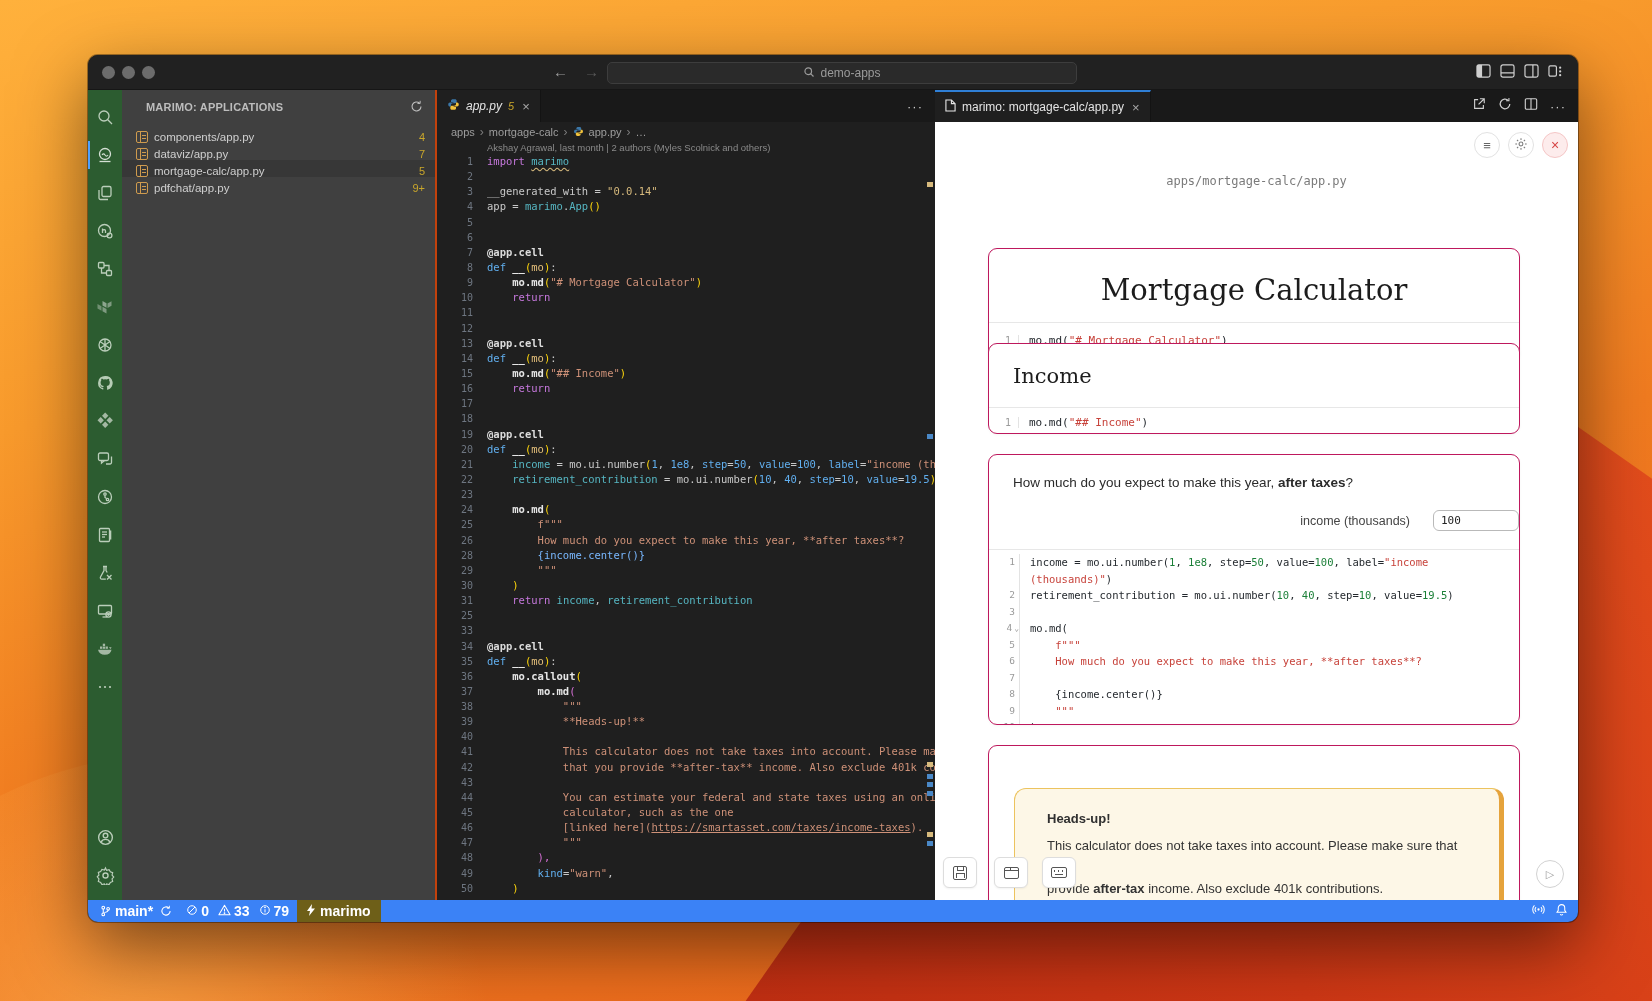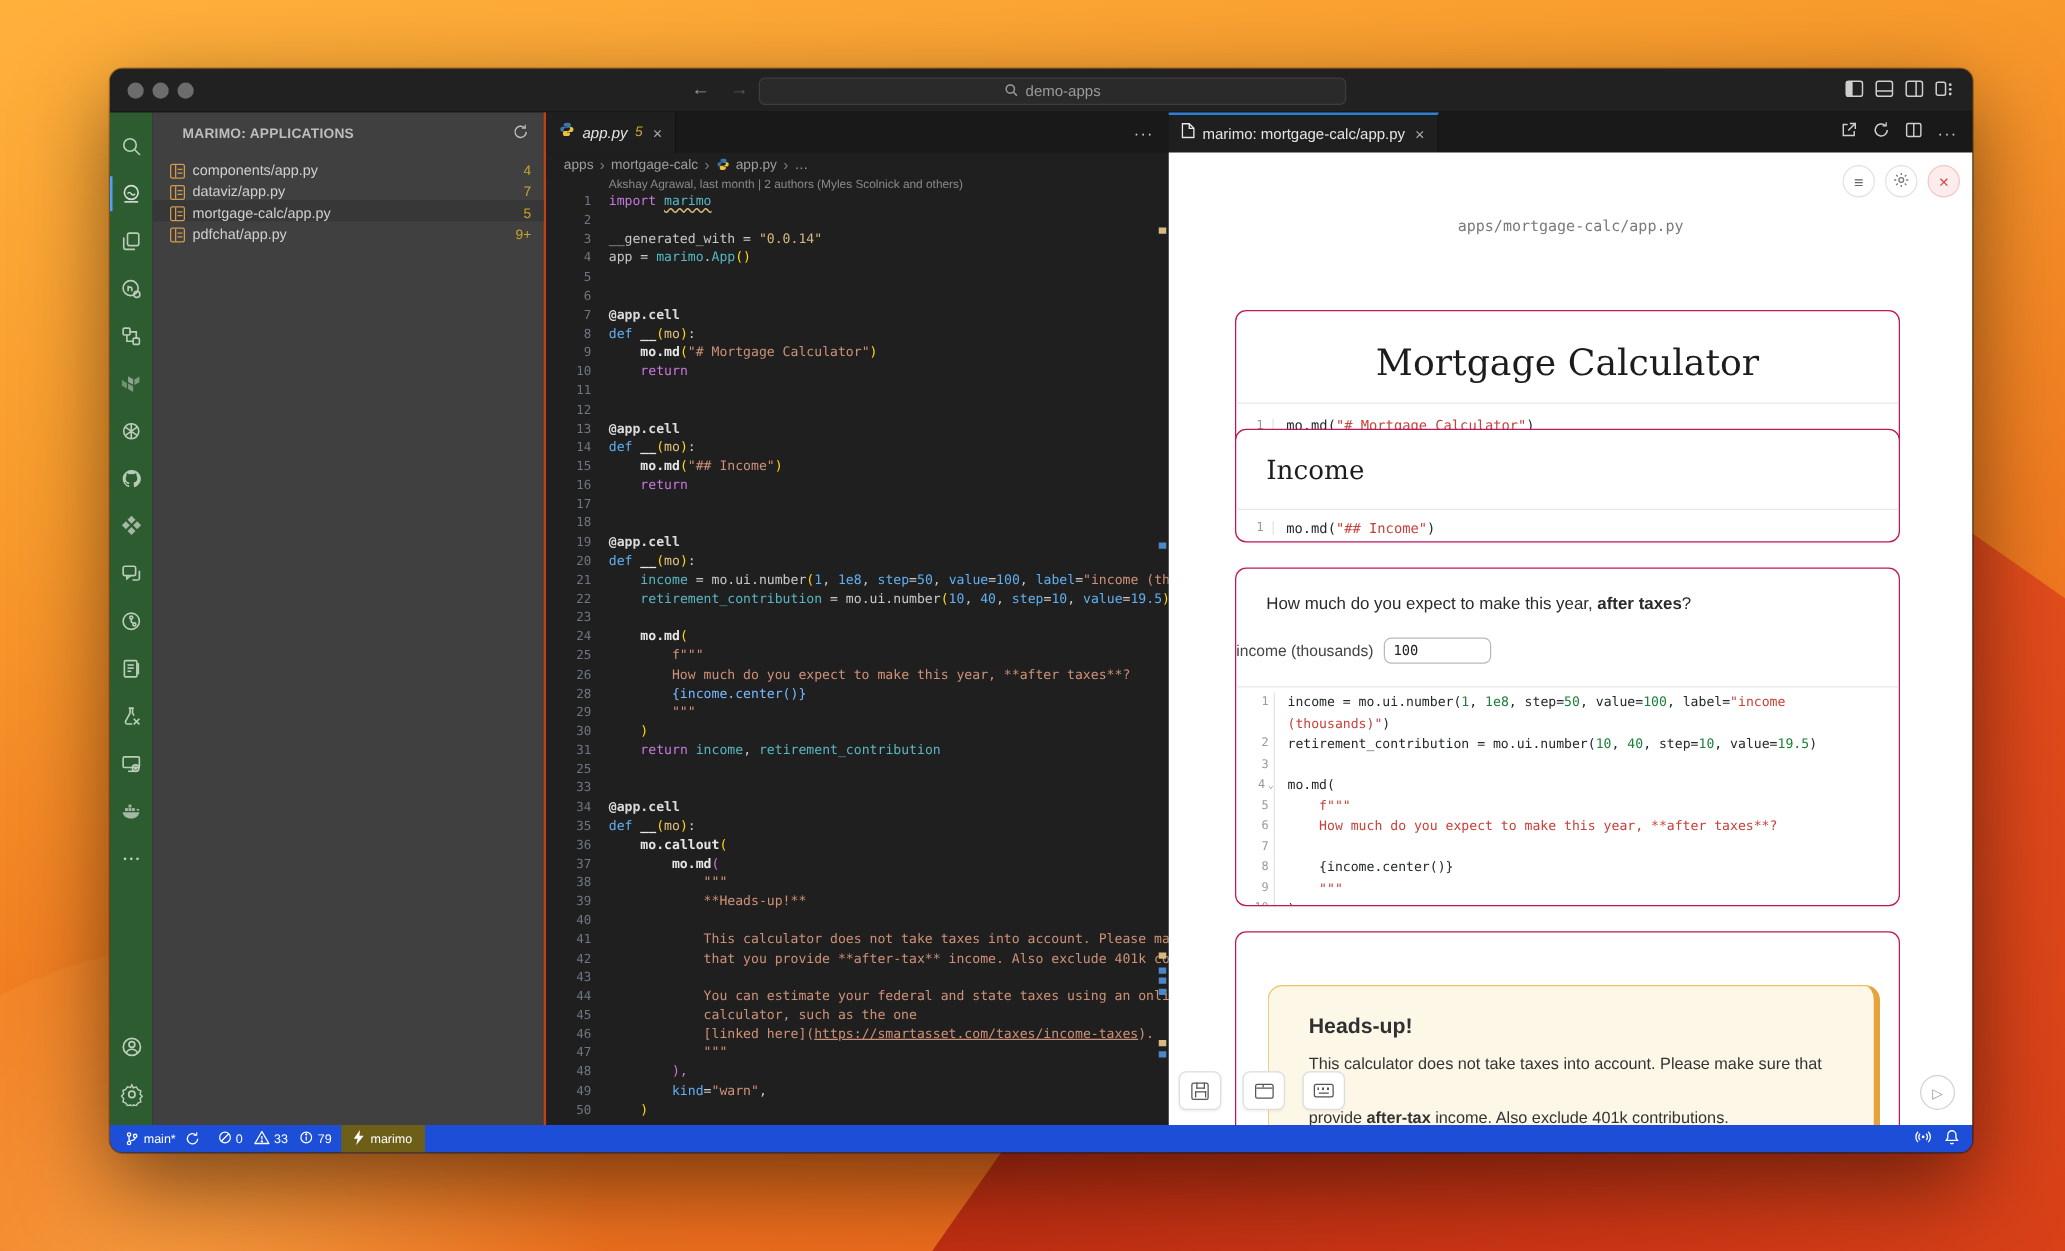--- a/index.html
+++ b/index.html
@@ -97,36 +97,36 @@
     font-family:"DejaVu Sans Mono", monospace; font-size:11px; }
   .cc-ln { width:30px; text-align:right; color:#9a9a9a; padding-right:7px; border-right:1px solid #e3e3e3; font-size:10px; flex:none;}
   .cc-body { padding-left:10px; white-space:pre; }
   .w-lt{color:#24292e} .w-ls{color:#c7423a} .w-ln2{color:#1a7f37}
   .codeblock { border-top:1px solid #e7e7e7; font-family:"DejaVu Sans Mono", monospace; font-size:10.5px; padding:4px 0; }
   .wb-row { display:flex; height:16.5px; line-height:16.5px; }
   .wb-ln { width:30px; flex:none; text-align:right; color:#9a9a9a; padding-right:4px; font-size:9.5px; position:relative;}
   .wb-fold { color:#9a9a9a; font-size:8px; margin-left:2px; }
   .wb-ct { border-left:1px solid #e3e3e3; padding-left:10px; white-space:pre; }
   .q-line { font-size:13.5px; color:#2b2b2b; }
-  .input-row { display:flex; align-items:center; justify-content:flex-start; gap:8px; }
+  .input-row { display:flex; align-items:center; justify-content:flex-end; gap:23px; }
   .input-label { font-size:12.5px; color:#444; }
   .num-input { width:86px; height:21px; border:1px solid #b9b9b9; border-radius:6px;
     font-family:"DejaVu Sans Mono", monospace; font-size:11px; color:#222; padding:0 0 0 7px; background:#fff;
     display:flex; align-items:center; }
   .callout { position:absolute; left:25px; width:490px; background:#fdf7e7;
     border:1px solid #ecc35e; border-right:5px solid #e5a33c; border-radius:12px; padding:22px 30px 18px 32px; }
-  .callout .co-title { font-weight:bold; font-size:17px; color:#303030; margin-bottom:9px; }
+  .callout .co-title { font-weight:bold; font-size:13px; color:#303030; margin-bottom:9px; }
   .callout p { font-size:13px; color:#333; line-height:21.5px; }
   .wv-bottom-btn { position:absolute; width:34px; height:31px; background:#fff; border:1px solid #ddd;
     border-radius:6px; display:flex; align-items:center; justify-content:center; box-shadow:0 1px 2px rgba(0,0,0,.05); }
   .play-btn { position:absolute; width:28px; height:28px; border-radius:50%; border:1px solid #d2d2d2;
     background:#fff; color:#9a9a9a; display:flex; align-items:center; justify-content:center; font-size:11px; }
 
   
-  .statusbar { height:22px; background:#1d4ed8; display:flex; align-items:center; color:#fff; font-size:10px; }
+  .statusbar { height:22px; background:#3b82f6; display:flex; align-items:center; color:#fff; font-size:14px;font-weight:bold; }
   .sb-item { display:flex; align-items:center; gap:4px; padding:0 6px; height:100%; }
   .sb-item svg { display:block; }
   .sb-chip { background:#6e5f18; padding:0 10px; display:flex; align-items:center; gap:5px; height:100%; }
   .sb-right { margin-left:auto; display:flex; align-items:center; padding-right:10px; gap:10px; }
   .probs { display:flex; align-items:center; gap:9px; padding:0 8px; }
   .prob { display:flex; align-items:center; gap:3px; }
 
   
   .floppy { width:14px; height:14px; border:1.4px solid #555; border-radius:2px; position:relative; }
   .floppy::before { content:""; position:absolute; left:3px; top:-1px; width:5px; height:4px; border:1.4px solid #555; border-top:none; }

